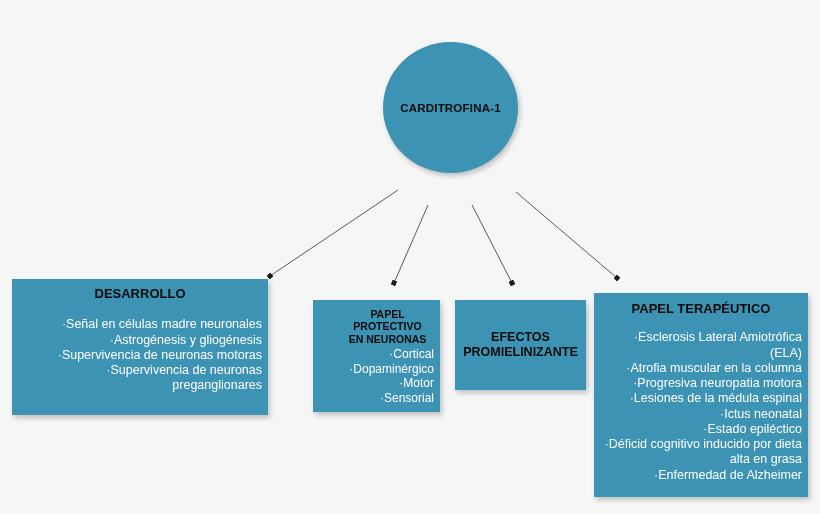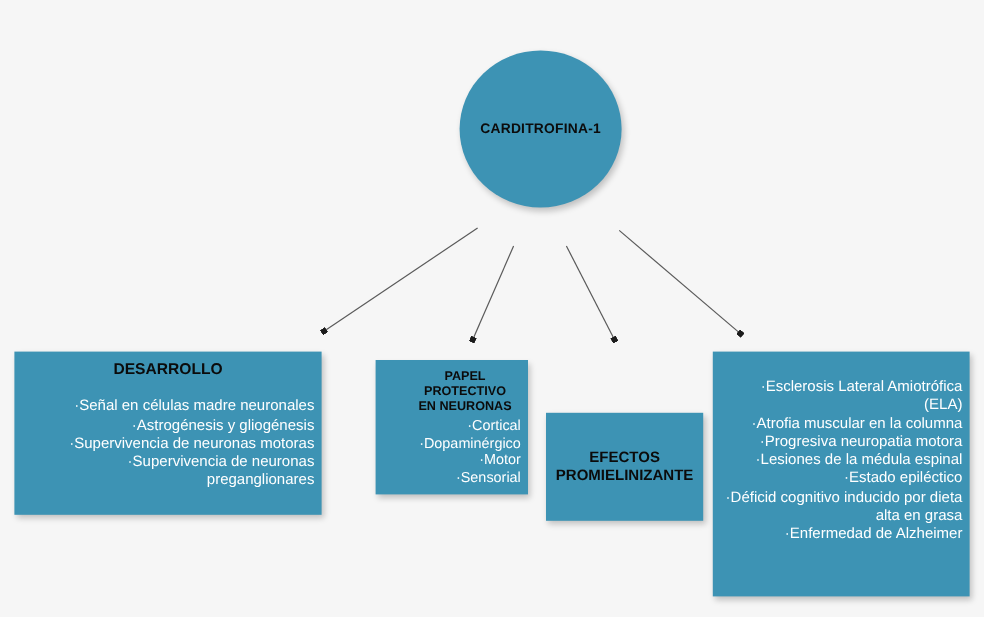--- a/index.html
+++ b/index.html
@@ -74,21 +74,21 @@
   .box-item {
     white-space: nowrap;
   }
   .box-item.wrap {
     white-space: normal;
   }
 
   
   #box-desarrollo {
     left: 12px;
-    top: 293px;
+    top: 279px;
     width: 256px;
     height: 136px;
     padding-top: 7px;
   }
   #box-desarrollo .box-title { font-size: 13px; }
   #box-desarrollo .box-items {
     font-size: 12.5px;
     margin-top: 16px;
   }
 
@@ -108,21 +108,20 @@
 
   
   #box-efectos {
     left: 455px;
     top: 300px;
     width: 131px;
     height: 90px;
     display: flex;
     align-items: center;
     justify-content: center;
-    margin-top: 44px;
   }
   #box-efectos .box-title { font-size: 12.5px; }
 
   
   #box-terapeutico {
     left: 594px;
     top: 293px;
     width: 214px;
     height: 204px;
     padding-top: 8px;
@@ -178,24 +177,26 @@
   </div>
 
   <div class="box" id="box-efectos">
     <div class="box-title">
       <div>EFECTOS</div>
       <div>PROMIELINIZANTE</div>
     </div>
   </div>
 
   <div class="box" id="box-terapeutico">
+    <div class="box-title">PAPEL TERAPÉUTICO</div>
     <div class="box-items">
       <div class="box-item wrap">·Esclerosis Lateral Amiotrófica (ELA)</div>
       <div class="box-item">·Atrofia muscular en la columna</div>
       <div class="box-item">·Progresiva neuropatia motora</div>
       <div class="box-item">·Lesiones de la médula espinal</div>
+      <div class="box-item">·Ictus neonatal</div>
       <div class="box-item">·Estado epiléctico</div>
       <div class="box-item wrap">·Déficid cognitivo inducido por dieta alta en grasa</div>
       <div class="box-item">·Enfermedad de Alzheimer</div>
     </div>
   </div>
 
 </div>
 
 </body></html>

